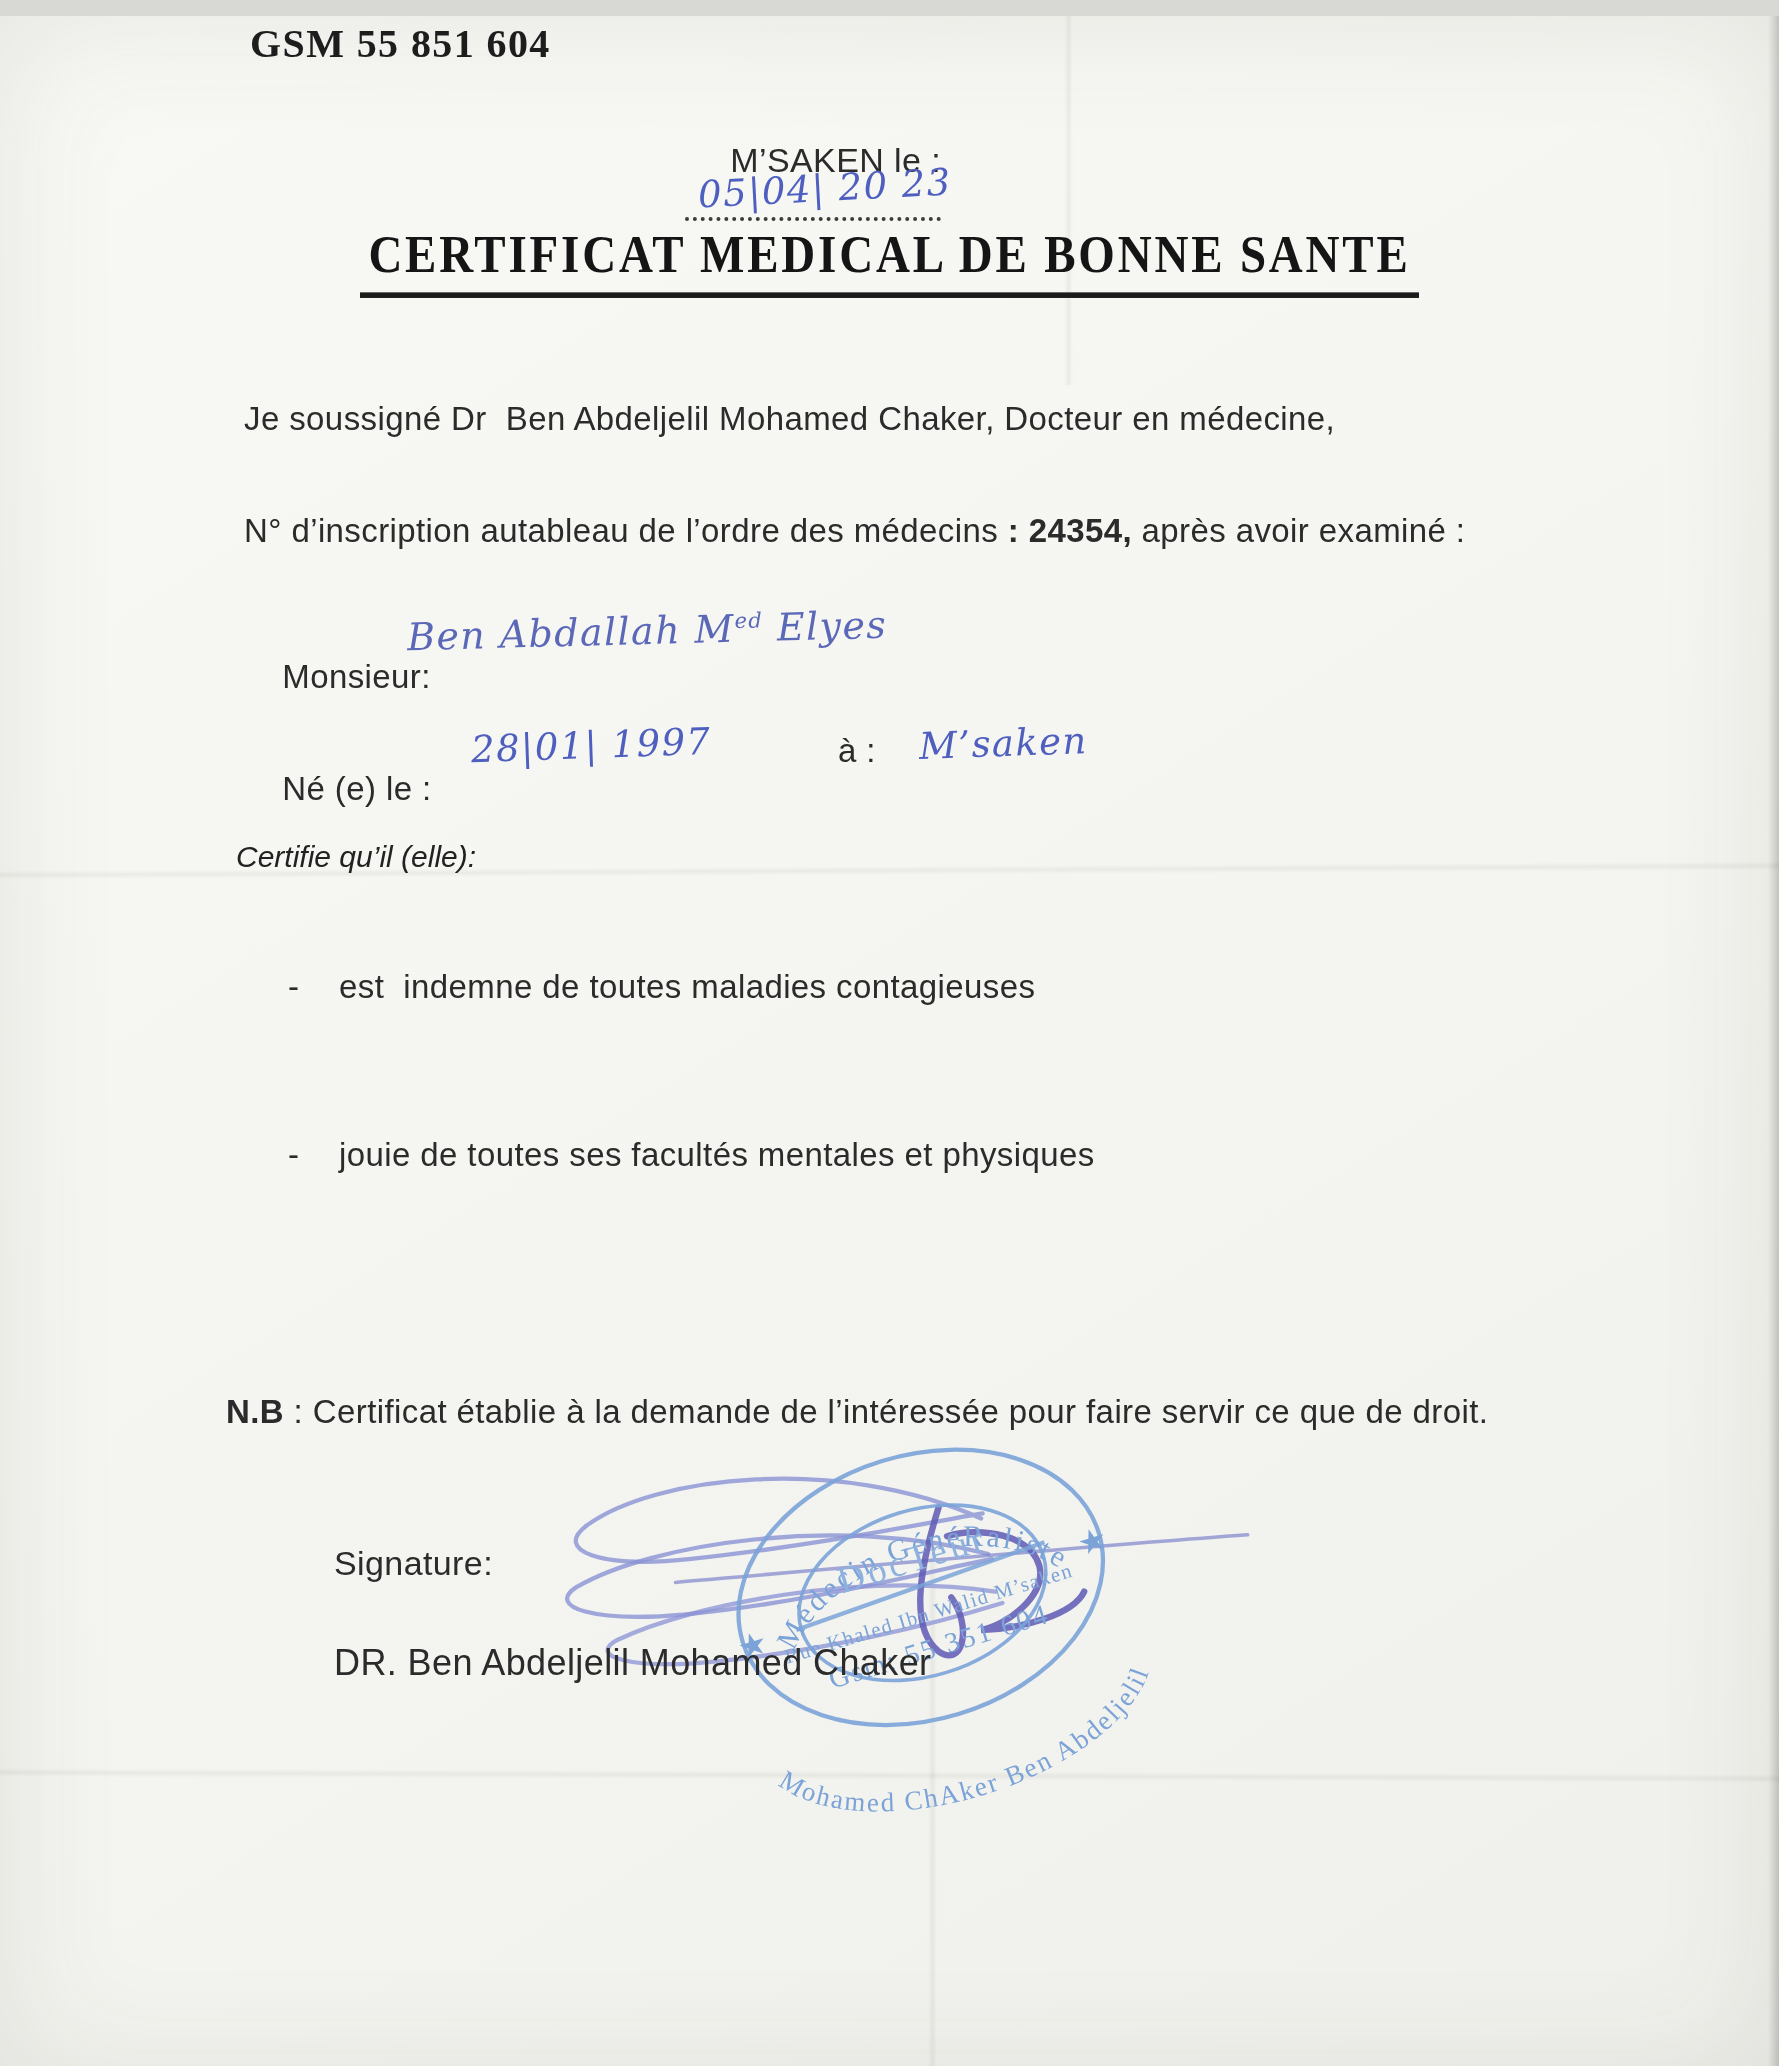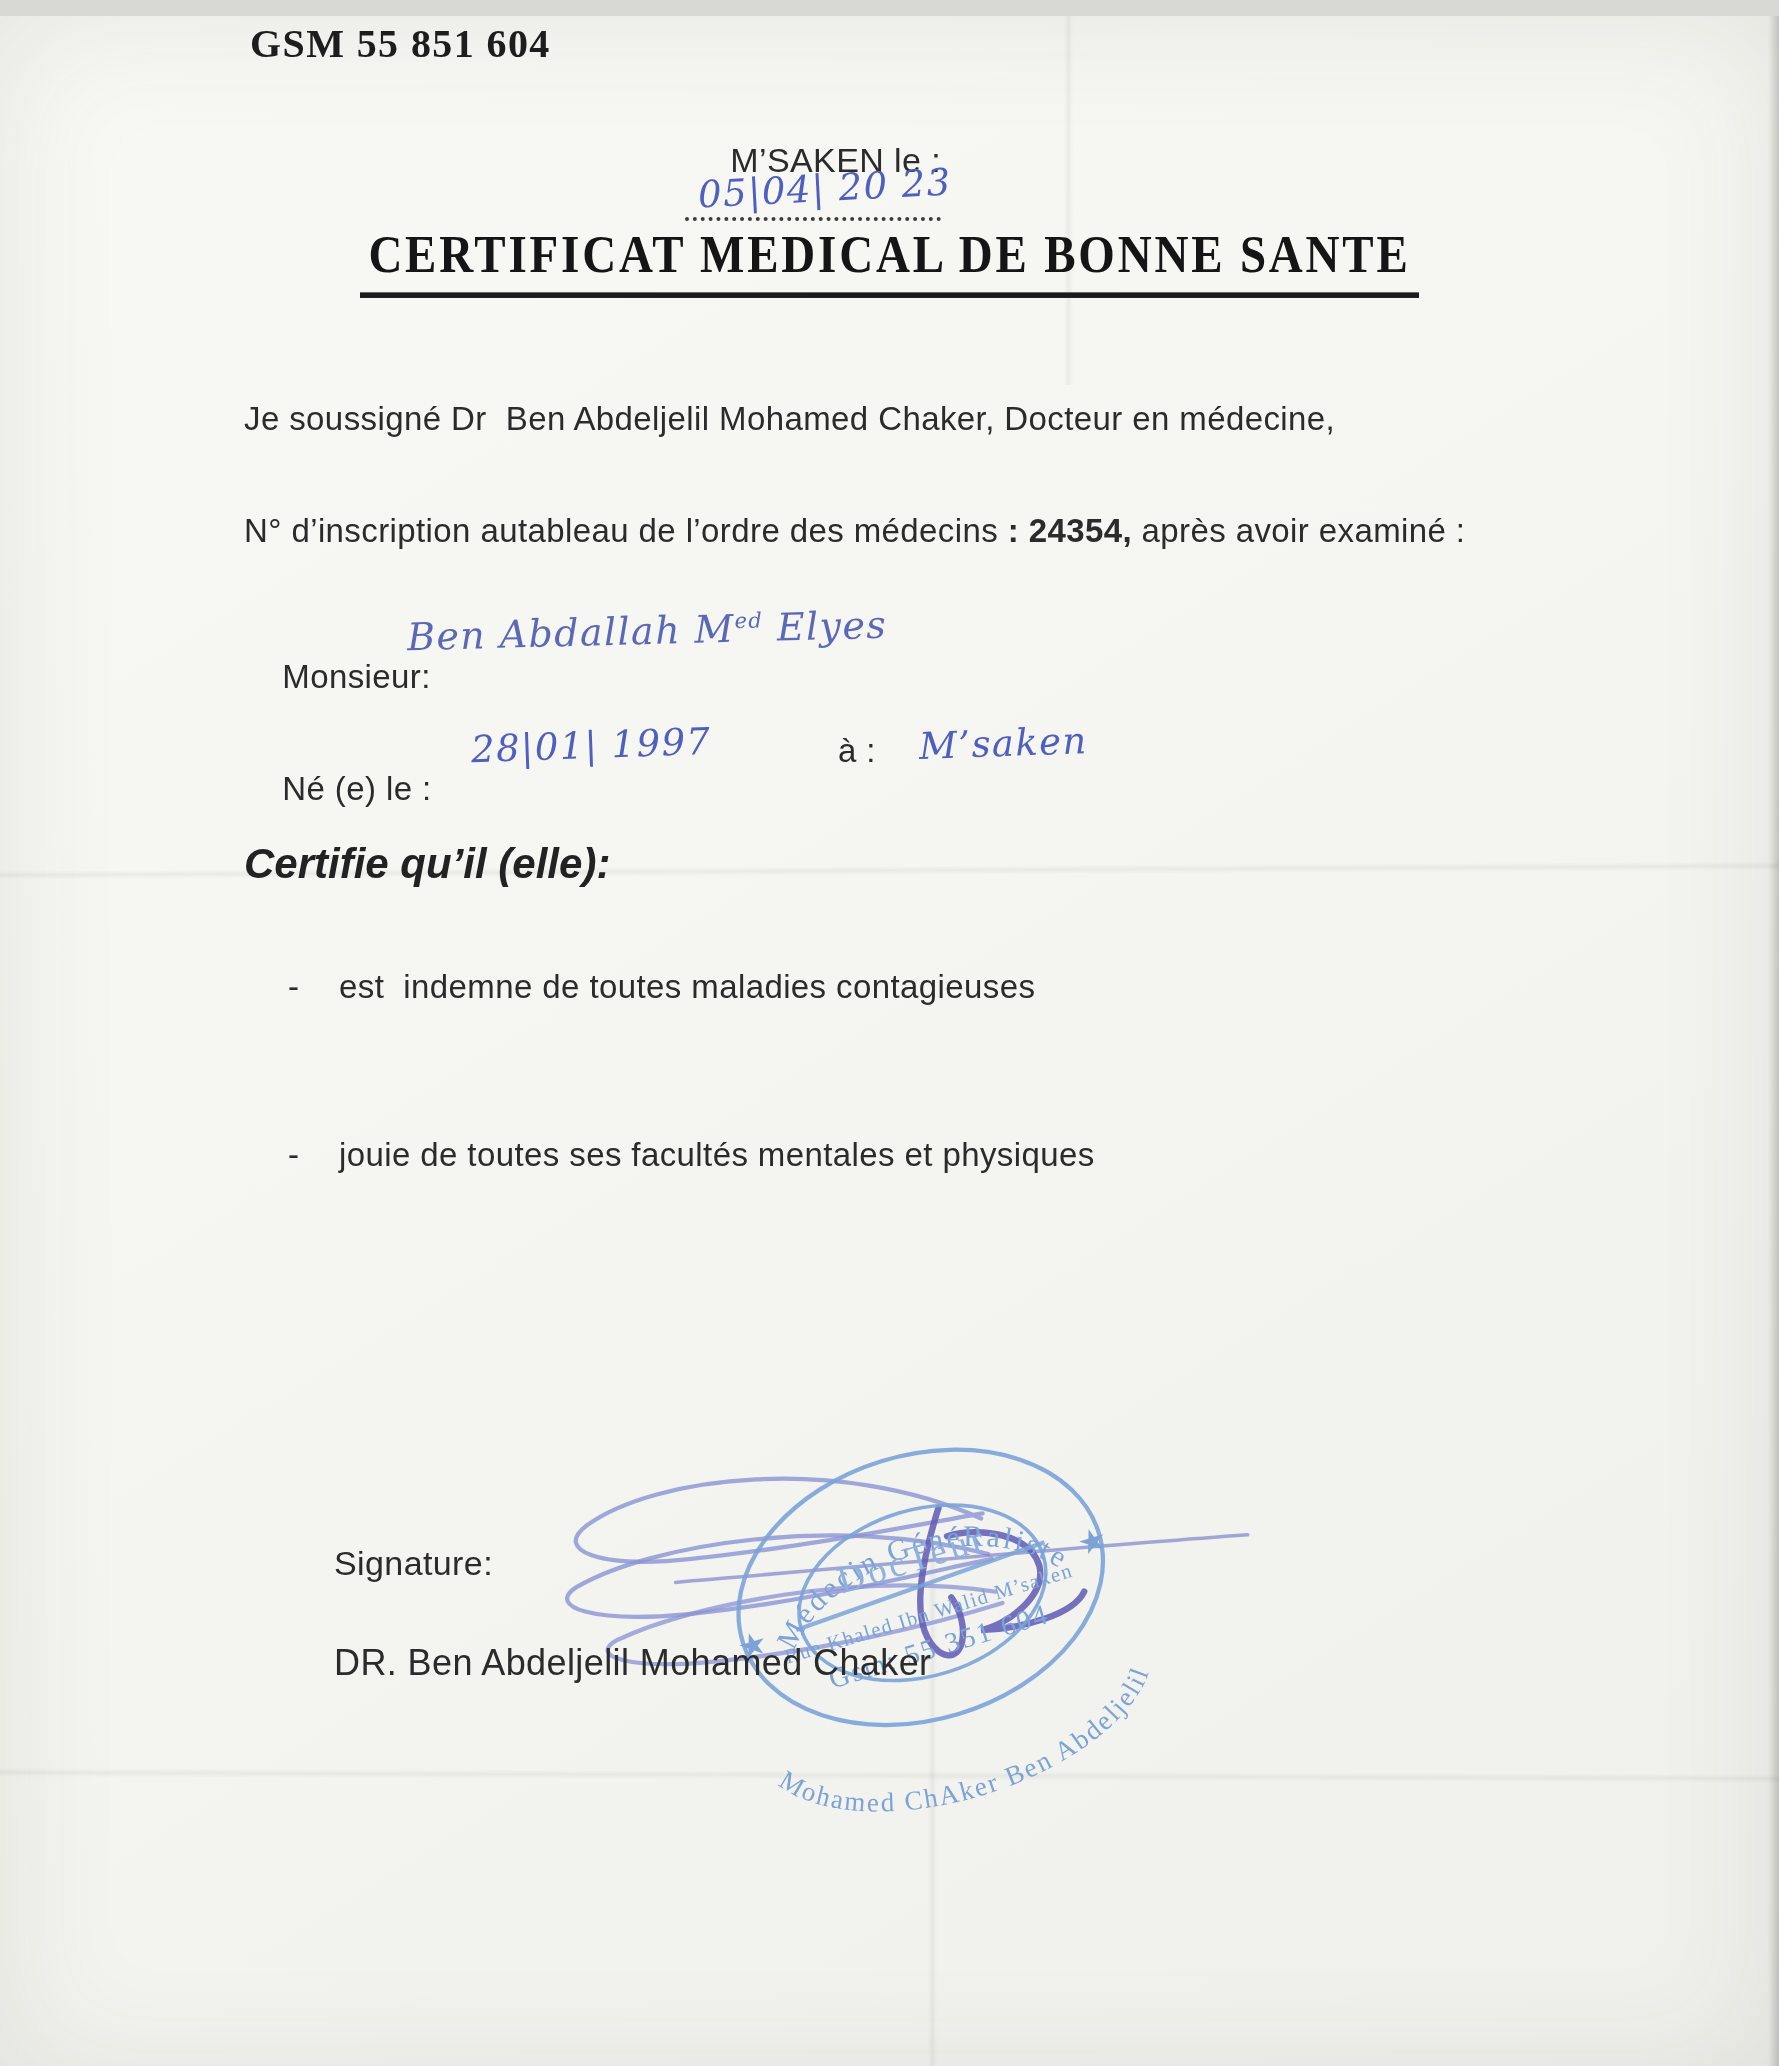--- a/index.html
+++ b/index.html
@@ -47,21 +47,21 @@
   .intro{left:244px;top:384px;}
   .registration{left:244px;top:496px;}
   .reg-bold{font-weight:bold;}
   .monsieur-line{left:244px;top:604px;}
   .patient-hand{position:absolute;left:163px;top:-11.4px;font-size:38px;white-space:nowrap;transform:rotate(-1.5deg);color:#5b68b8;}
   .patient-hand sup{font-size:21px;}
   .birth-line{left:244px;top:716px;}
   .birth-date-hand{position:absolute;left:227px;top:-8.5px;font-size:37px;white-space:nowrap;transform:rotate(-2deg);color:#4f5fc0;}
   .birth-place-label{position:absolute;left:594px;top:0;}
   .birth-place-hand{position:absolute;left:675px;top:-10px;font-size:37px;white-space:nowrap;transform:rotate(-2deg);color:#4f5fc0;}
-  .certify{left:244px;top:824px;font-weight:bold;font-style:italic;font-size:42px;color:#222;}
+  .certify{left:236px;top:824px;font-weight:normal;font-style:italic;font-size:30px;color:#222;}
   .bullet{left:288px;}
   .bullet .dash{display:inline-block;width:51px;color:#2b2b2b;}
   .nb-line{left:226px;top:1377px;}
   .nb-bold{font-weight:bold;}
   .sig-label{left:334px;top:1528px;font-size:34px;}
   .doctor-name{left:334px;top:1626px;font-size:36px;z-index:5;}
   .stamp-svg{left:441px;top:1385px;z-index:3;}
   .crease{pointer-events:none;}
   .crease-h{height:8.5px;background:linear-gradient(to bottom,rgba(80,80,70,0) 0%,rgba(80,80,70,0.07) 50%,rgba(80,80,70,0) 100%);}
   .crease-v{width:8.5px;background:linear-gradient(to right,rgba(80,80,70,0) 0%,rgba(80,80,70,0.07) 50%,rgba(80,80,70,0) 100%);}
@@ -105,20 +105,21 @@
     <span class="hand birth-date-hand">28|01| 1997</span>
     <span class="printed birth-place-label">à :</span>
     <span class="hand birth-place-hand">M’saken</span>
   </div>
 
   <div class="abs certify">Certifie qu’il (elle):</div>
 
   <div class="abs printed bullet" style="top:952px;"><span class="dash">-</span><span>est  indemne de toutes maladies contagieuses</span></div>
   <div class="abs printed bullet" style="top:1120px;"><span class="dash">-</span><span>jouie de toutes ses facultés mentales et physiques</span></div>
 
+  <div class="abs printed nb-line"><span class="nb-bold">N.B</span><span> : Certificat établie à la demande de l’intéressée pour faire servir ce que de droit.</span></div>
 
   <div class="abs printed sig-label">Signature:</div>
 
   <svg class="abs stamp-svg" width="995" height="441" viewBox="0 0 1400 620">
     <g fill="none" stroke-linecap="round">
       <path d="M 760 165 C 560 75, 300 105, 205 175 C 158 210, 222 236, 352 222 C 520 204, 680 172, 762 158" stroke="#8a92d4" stroke-width="6" opacity="0.8"></path>
       <path d="M 770 215 C 560 160, 295 200, 190 262 C 148 290, 215 312, 345 300 C 515 283, 668 244, 775 222" stroke="#8a92d4" stroke-width="6" opacity="0.8"></path>
       <path d="M 780 268 C 590 240, 355 285, 248 336 C 205 360, 268 378, 388 366 C 540 351, 690 315, 790 284" stroke="#8a92d4" stroke-width="6" opacity="0.75"></path>
       <path d="M 330 255 C 560 235, 900 205, 1135 188" stroke="#7d85cc" stroke-width="5" opacity="0.7"></path>
       <path d="M 700 150 C 672 240, 660 320, 700 352 C 734 376, 748 318, 718 276 M 712 190 C 760 176, 830 188, 842 232 C 852 274, 795 316, 760 322 C 820 320, 890 300, 905 268" stroke="#5f59b4" stroke-width="9" opacity="0.85"></path>

